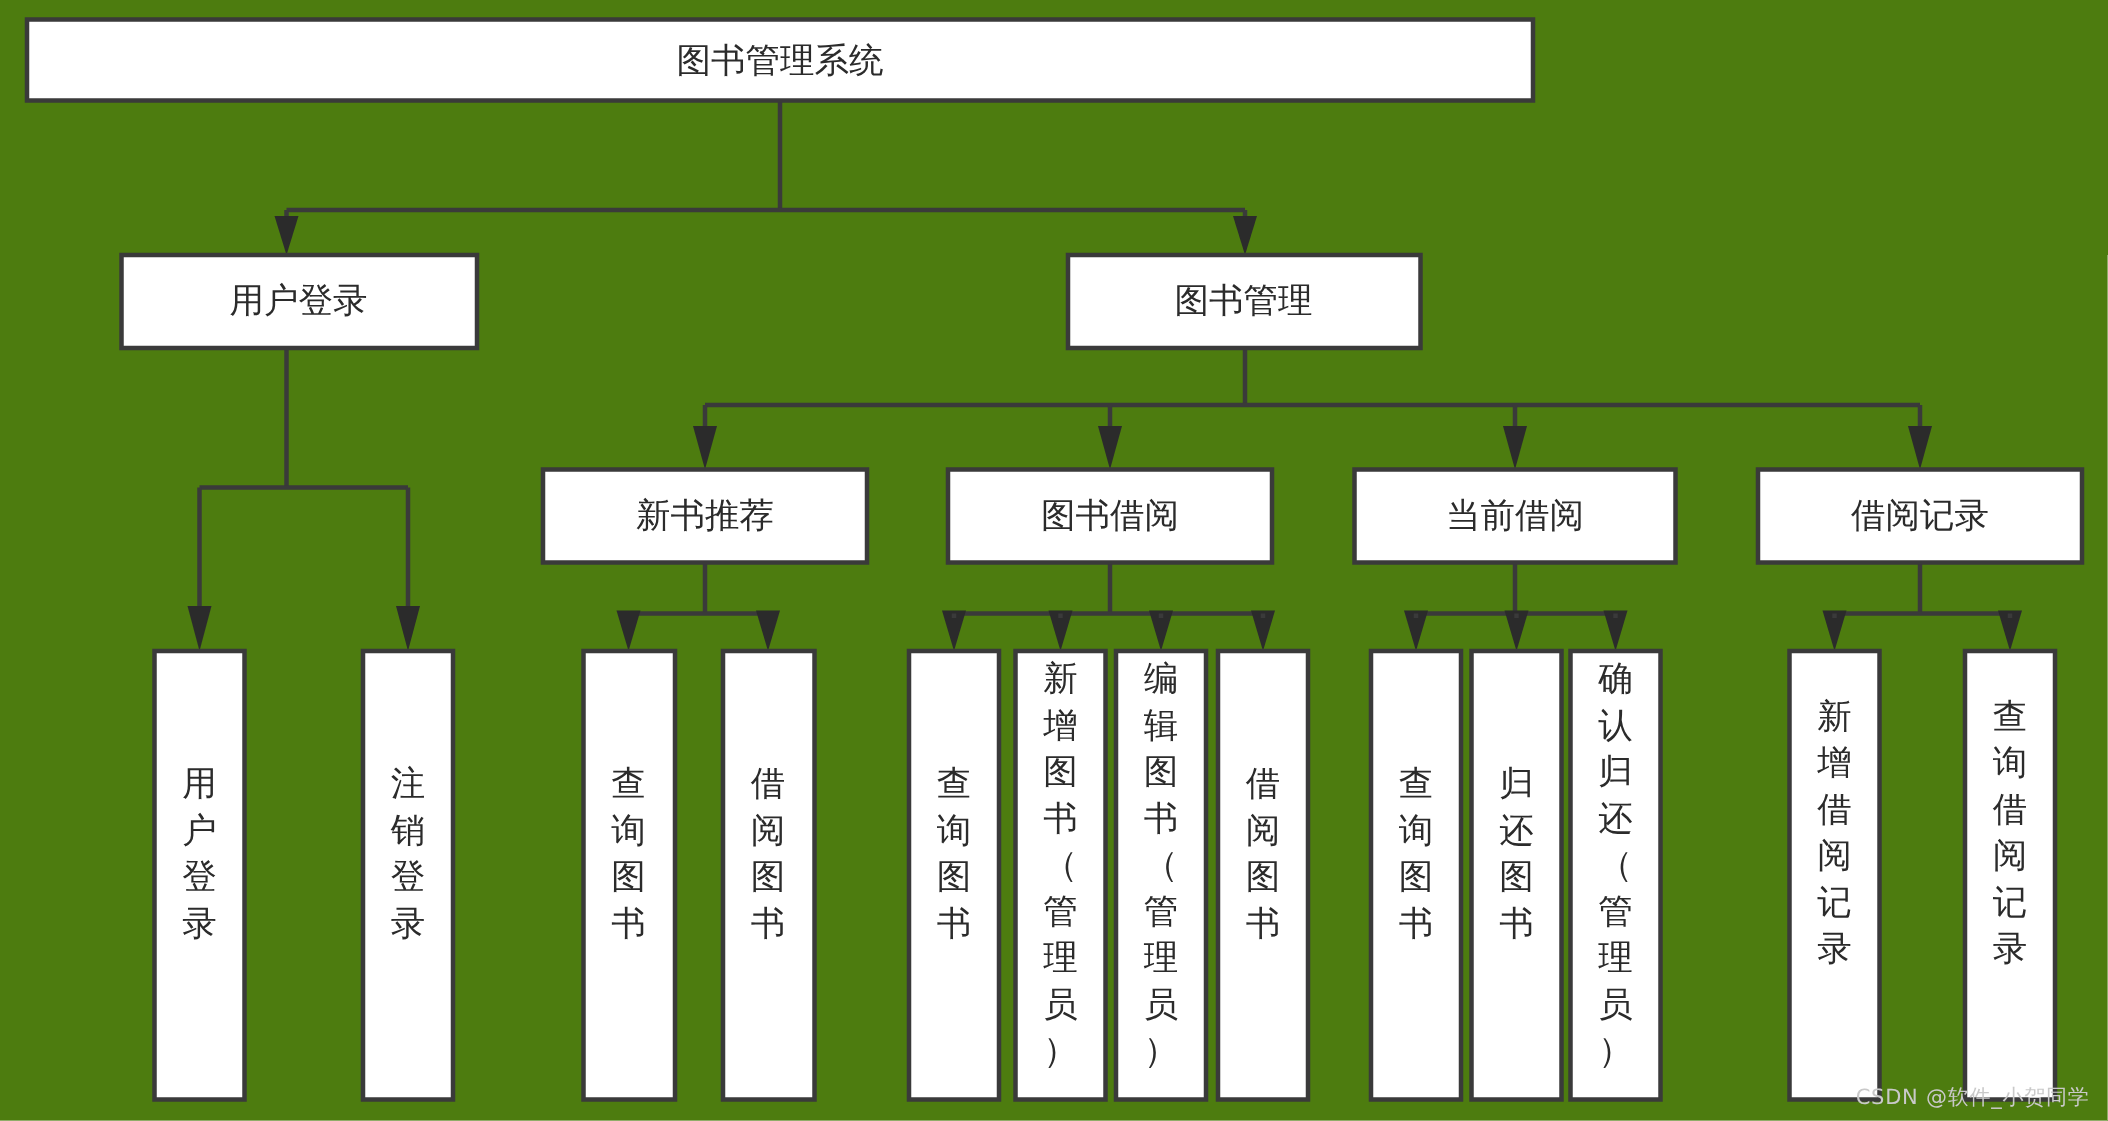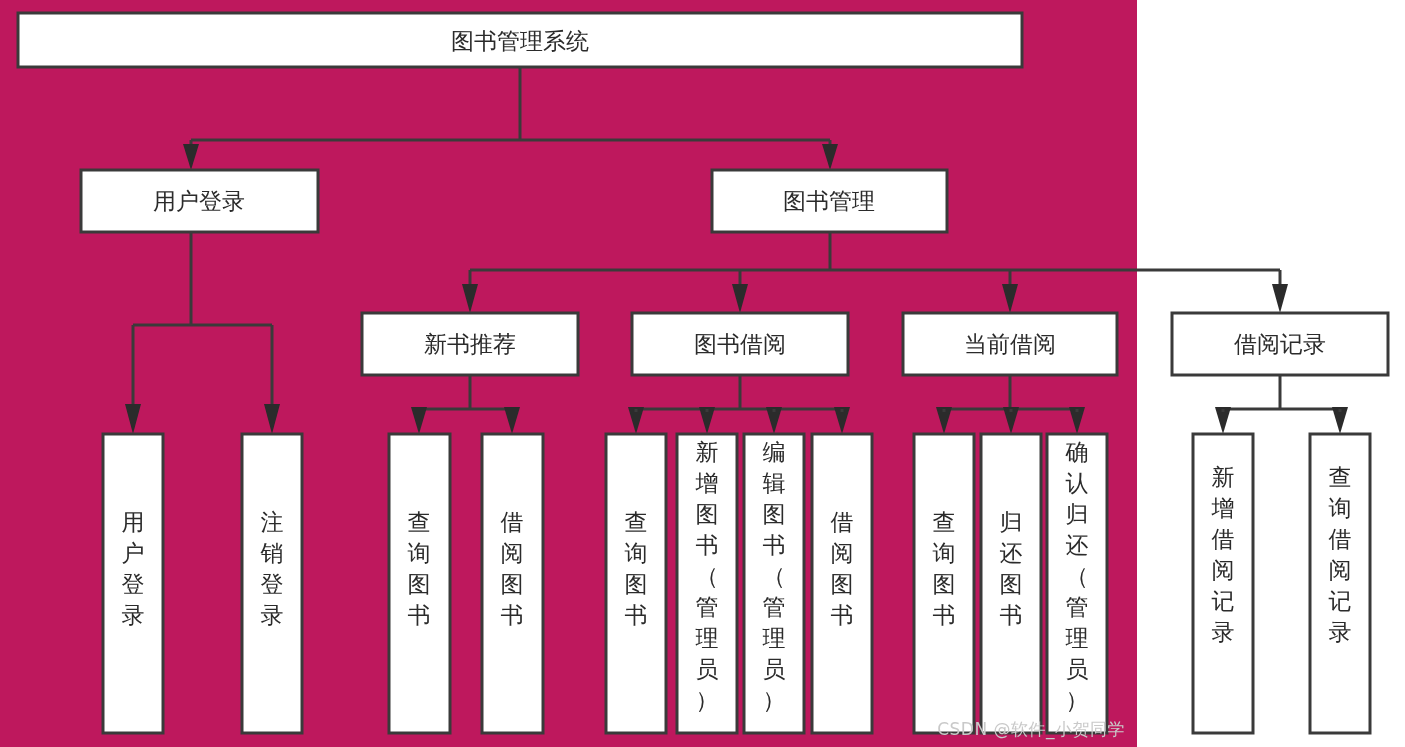--- a/index.html
+++ b/index.html
@@ -8,23 +8,23 @@
     background: #ffffff;
   }
   body {
     width: 1405px;
     height: 747px;
     font-family: "DejaVu Sans", "Liberation Sans", sans-serif;
     overflow: hidden;
   }
   #diagram-root {
     position: relative;
-    width: 1137px;
+    width: 1405px;
     height: 747px;
-    background: #be185d;
+    background: #4d7c0f;
   }
   svg.flow {
     position: absolute;
     left: 0;
     top: 0;
     width: 1405px;
     height: 747px;
     display: block;
   }
   .node-box {
@@ -53,21 +53,21 @@
   }
   .arrow-head {
     fill: #2b2b2b;
     stroke: none;
   }
   .watermark {
     position: absolute;
     right: 12px;
     bottom: 6px;
     color: #c9c9c9;
-    font-size: 17px;
+    font-size: 14px;
     font-family: "DejaVu Sans", "Liberation Sans", sans-serif;
     letter-spacing: 0.5px;
     white-space: nowrap;
     pointer-events: none;
   }
 </style>
 </head>
 <body>
 
 <div id="diagram-root">

